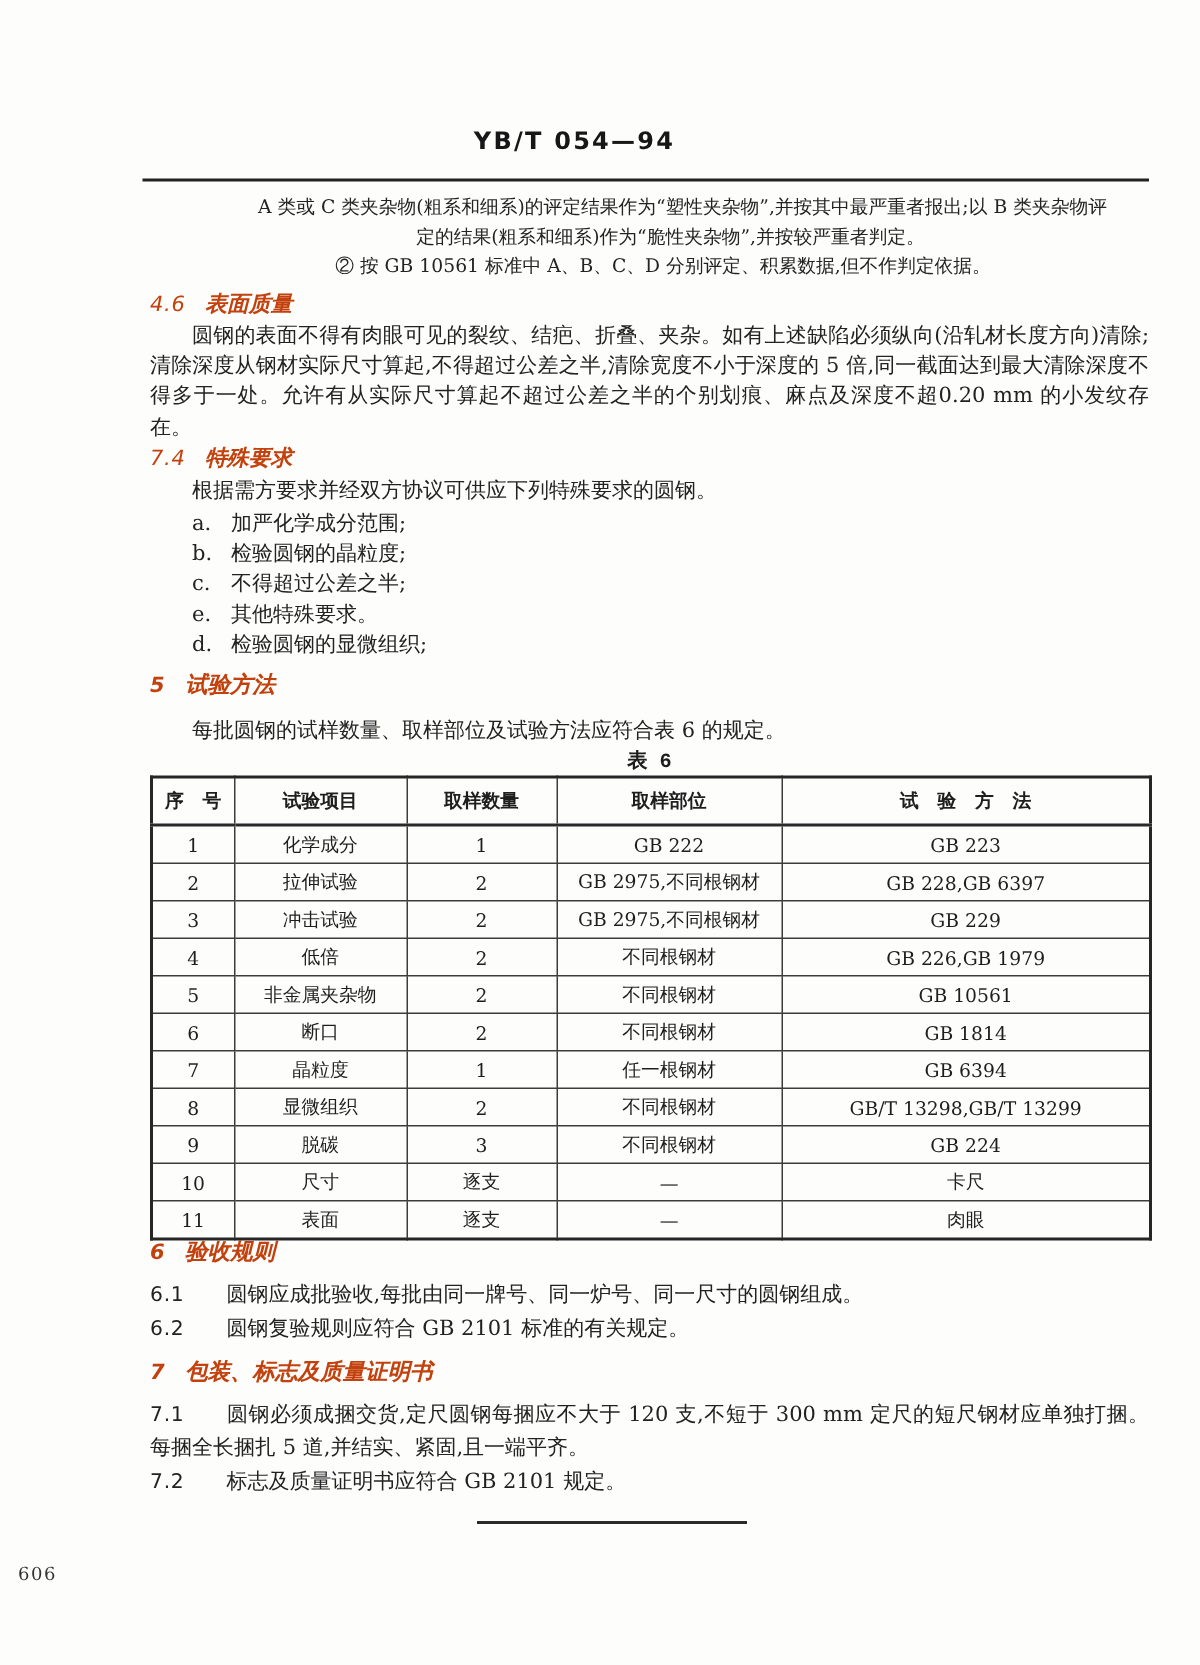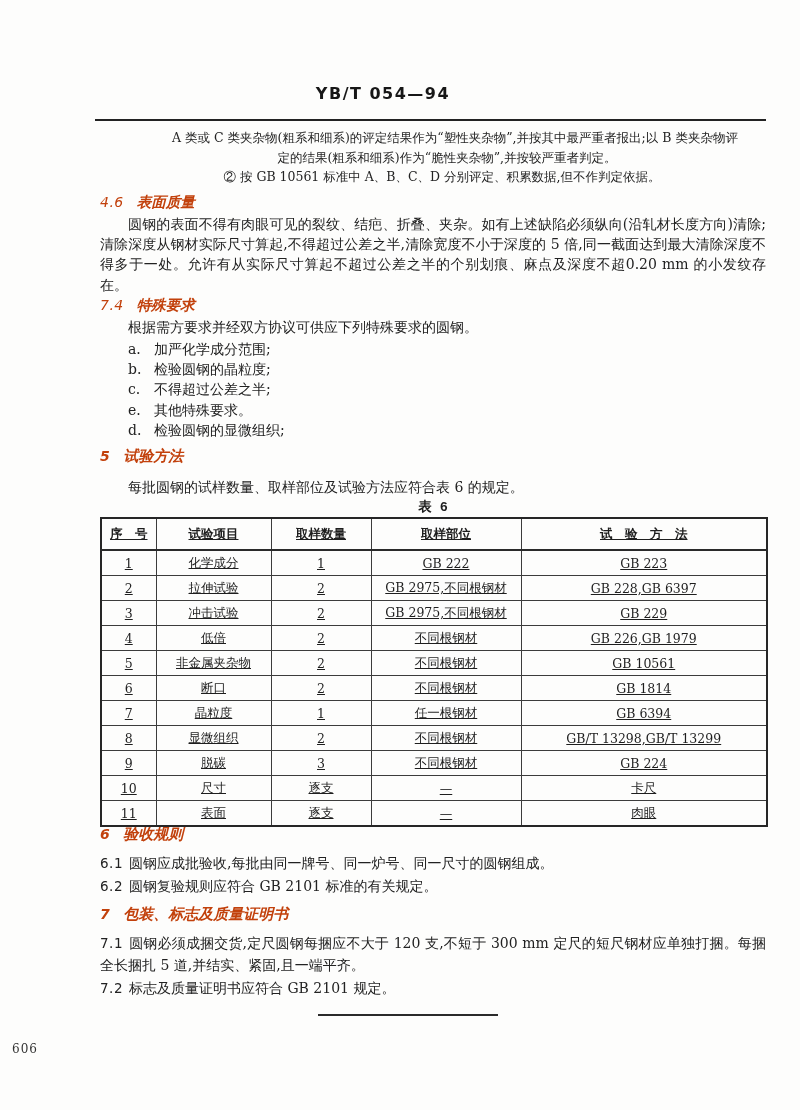--- a/index.html
+++ b/index.html
@@ -73,37 +73,37 @@
     font-weight:700;font-size:13.5px;color:#1d1d1d;
   }
   table.t6{
     position:absolute;left:0;top:517px;width:666px;
     border-collapse:collapse;table-layout:fixed;
     font-size:12.5px;color:#1e1e1e;z-index:1;
   }
   table.t6 th,table.t6 td{
     border:1px solid #3c3c3c;
     text-align:center;vertical-align:middle;
-    padding:0;overflow:hidden;white-space:nowrap;text-decoration:underline;
+    padding:0;overflow:hidden;white-space:nowrap;
   }
   table.t6{border:2px solid #262626;}
   table.t6 thead th{
     height:30px;font-weight:700;
     font-family:"DejaVu Sans","Liberation Sans",sans-serif;
     border-bottom:2px solid #2a2a2a;font-size:12.5px;
   }
   table.t6 tbody td{height:24px;}
 
   .clause{
     position:absolute;left:0;width:666px;
     font-size:14px;line-height:22px;color:#222;text-align:justify;
   }
   .clause .cnum{
     font-family:"DejaVu Sans","Liberation Sans",sans-serif;
-    letter-spacing:0.5px;margin-right:6px;font-size:13.5px;
+    letter-spacing:0.5px;margin-right:28px;font-size:13.5px;
   }
 
   .end-rule{
     position:absolute;left:218px;top:1014px;width:180px;height:2px;
     background:#2b2b2b;
   }
   .page-num{
     position:absolute;left:12px;top:1042px;
     font-size:12px;color:#333;letter-spacing:1px;
   }

